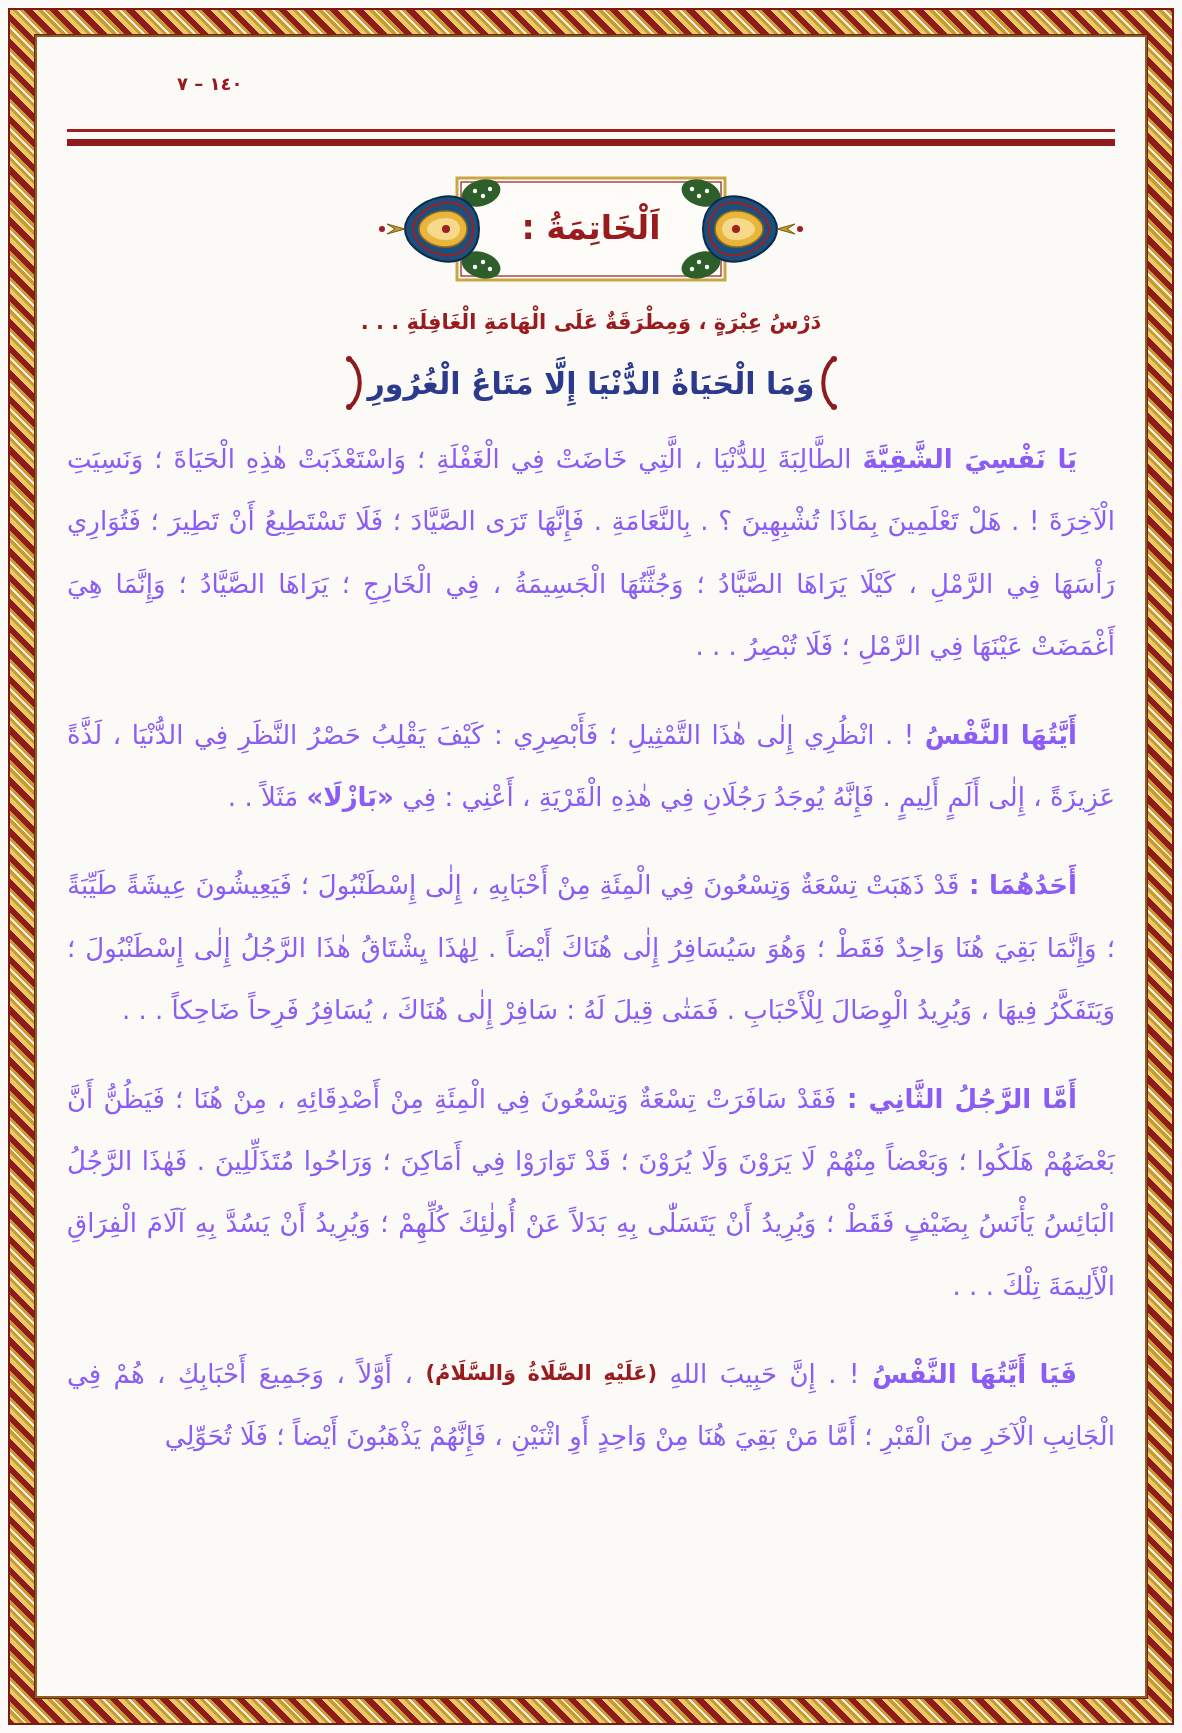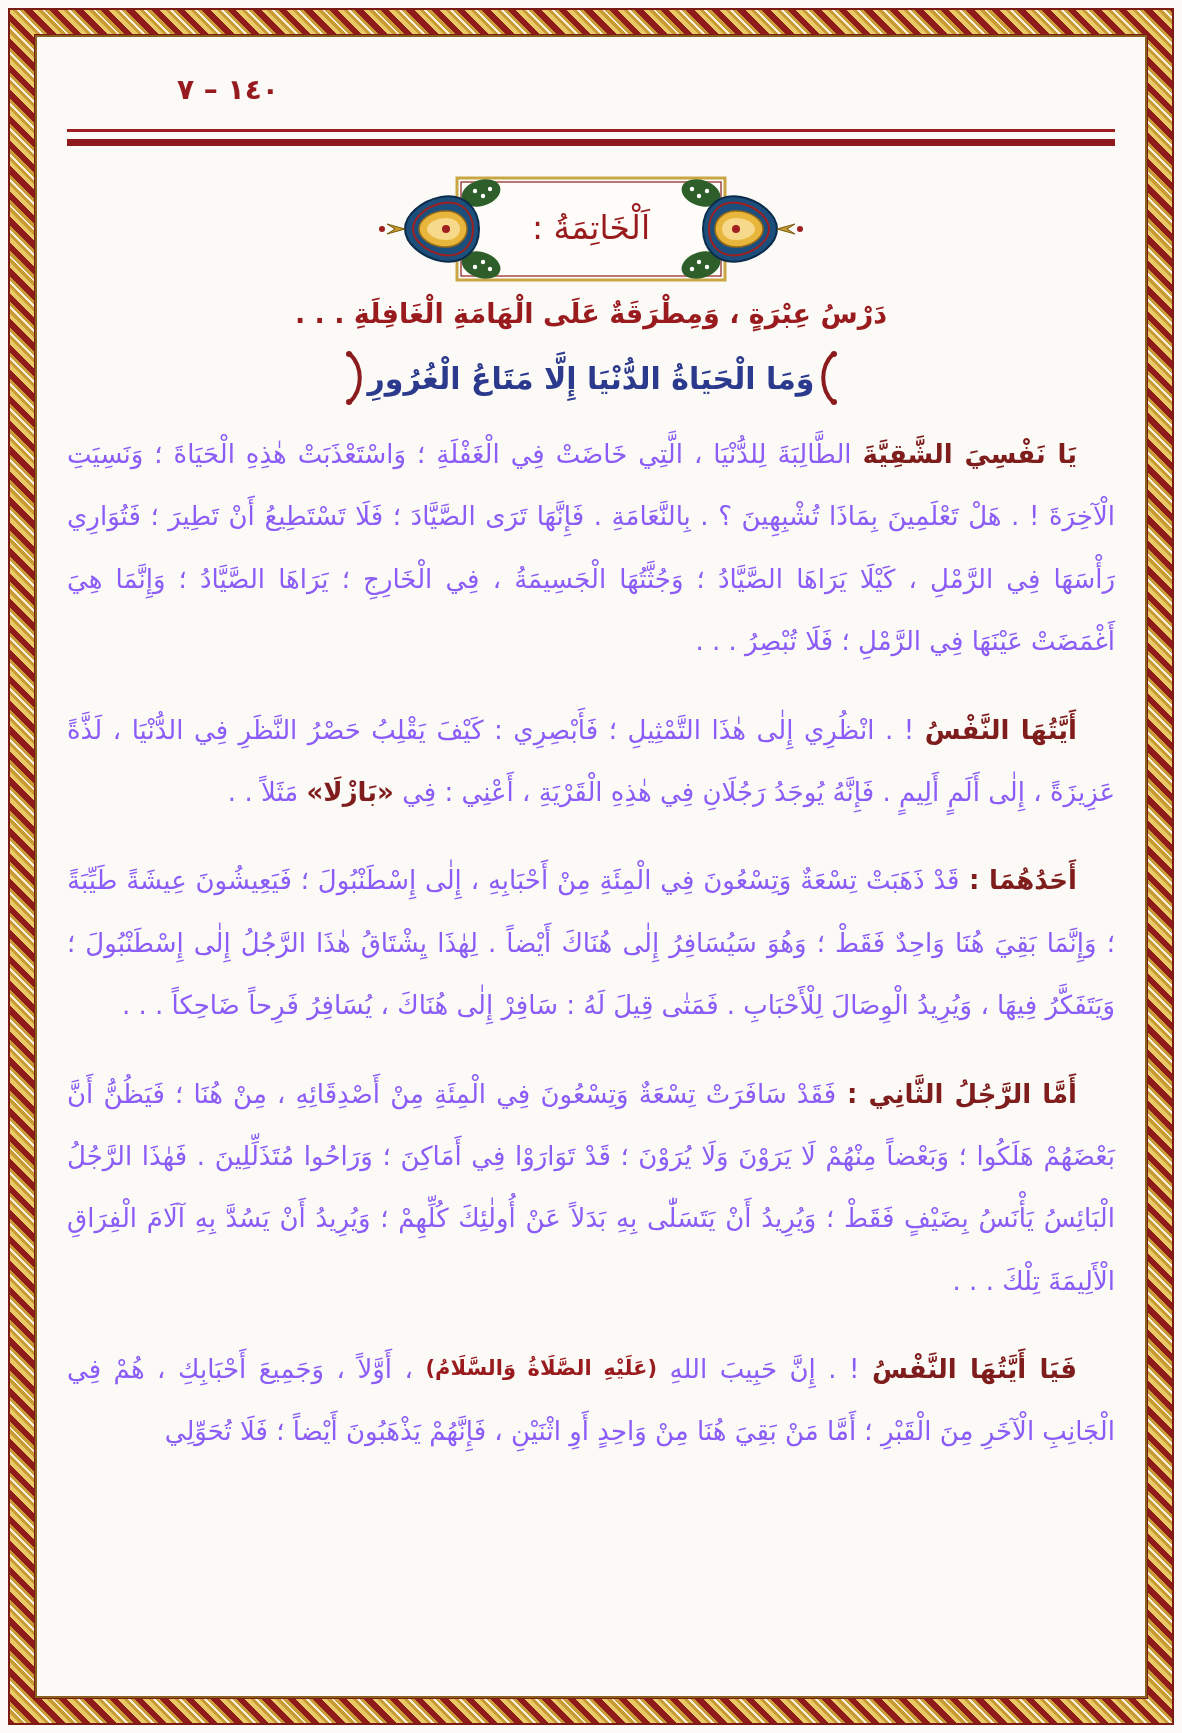--- a/index.html
+++ b/index.html
@@ -25,51 +25,51 @@
     direction:rtl;
   }
   
   .hdr{position:relative;height:52px;}
   .hdr-title{
     position:absolute;left:0;right:0;text-align:center;
     font-size:30px;font-weight:bold;color:#971b1e;letter-spacing:0;
   }
   .hdr-page{
     position:absolute;left:110px;top:2px;
-    font-size:28px;font-weight:bold;color:#971b1e;direction:rtl;
+    font-size:18px;font-weight:bold;color:#971b1e;direction:rtl;
   }
   .rule{margin-top:6px;}
   .rule-thin{height:3px;background:#9c1f22;}
   .rule-thick{height:7px;background:#8f1b1e;margin-top:7px;}
   
   .ornament{position:relative;width:440px;height:122px;margin:22px auto 0;}
   .ornament svg{position:absolute;inset:0;}
   .ornament-title{
     position:absolute;inset:0;display:flex;align-items:center;justify-content:center;
-    font-size:33px;font-weight:normal;color:#9a1b1e;padding-bottom:4px;
+    font-size:33px;font-weight:bold;color:#9a1b1e;padding-bottom:4px;
   }
   .subtitle{
-    text-align:center;margin-top:8px;
-    font-size:27px;font-weight:bold;color:#9a1b1e;
+    text-align:center;margin-top:20px;
+    font-size:21px;font-weight:bold;color:#9a1b1e;
   }
   .verse{
     text-align:center;margin-top:22px;
     font-size:30px;font-weight:bold;color:#2b3a8c;
     display:flex;align-items:center;justify-content:center;gap:2px;
   }
   .bracket{flex:0 0 auto;}
   
   .body{margin-top:18px;}
   .para{
     margin:0 0 26px 0;
     font-size:26px;line-height:2.4;color:#161616;
     text-align:justify;text-justify:inter-word;
     text-indent:38px;
   }
-  .seg-red{color:#7f1d1d;font-weight:bold;}
+  .seg-red{color:#8b5cf6;font-weight:bold;}
   .seg-ink{color:#8b5cf6;}
   .seg-salawat{
     color:#9a1b1e;font-size:21px;font-weight:bold;
     letter-spacing:-0.5px;vertical-align:3px;white-space:nowrap;
   }
 </style>
 </head>
 <body>
 
 <div class="page">

